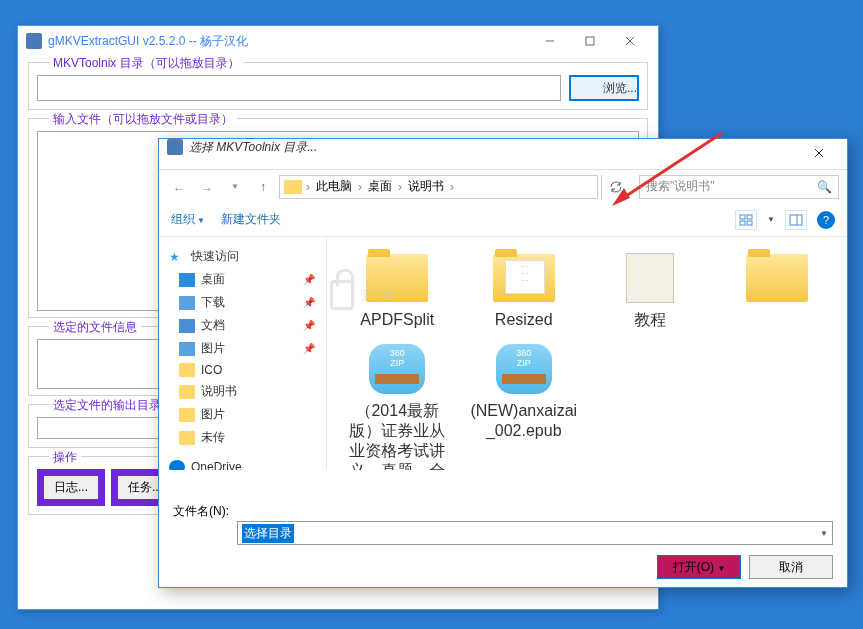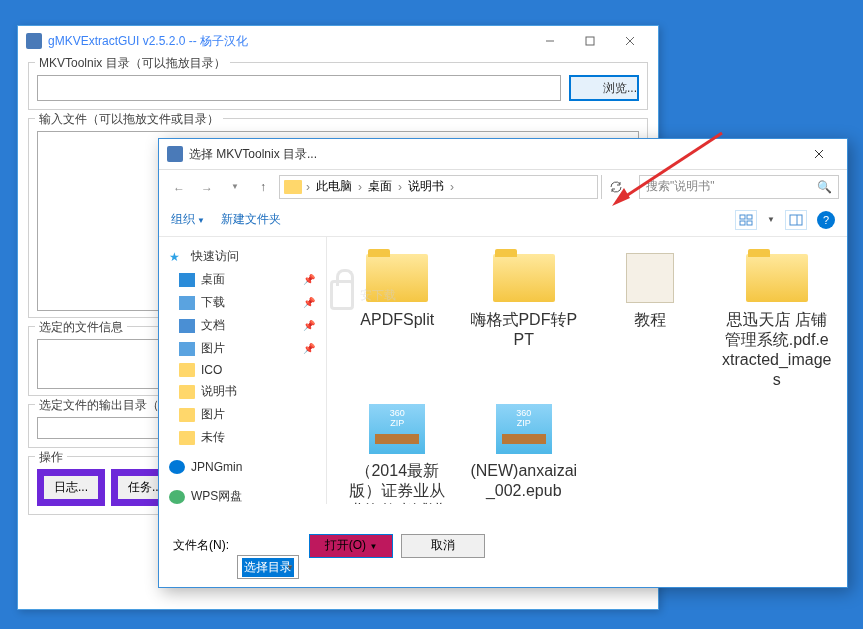--- a/index.html
+++ b/index.html
@@ -9,21 +9,21 @@
 .main-window { position: absolute; left: 17px; top: 25px; width: 642px; height: 585px; background: #fff; border: 1px solid #4a9de0; box-shadow: 2px 2px 8px rgba(0,0,0,0.2); }
 .titlebar { height: 30px; background: #fff; display: flex; align-items: center; padding: 0 8px; }
 .titlebar-icon { width: 16px; height: 16px; background: #4a7ab8; border-radius: 2px; margin-right: 6px; }
 .titlebar-text { flex: 1; color: #3b82f6; }
 .titlebar-btns { display: flex; gap: 0; }
 .titlebar-btn { width: 40px; height: 28px; display: flex; align-items: center; justify-content: center; color: #666; }
 .titlebar-btn svg { width: 10px; height: 10px; }
 
 .main-content { padding: 6px 10px; }
 .group-box { border: 1px solid #d0d0d0; margin-bottom: 8px; position: relative; padding: 12px 8px 8px 8px; }
-.group-label { position: absolute; top: -8px; left: 6px; background: #fff; padding: 0 4px; color: #404040; }
+.group-label { position: absolute; top: -8px; left: 20px; background: #fff; padding: 0 4px; color: #6d28d9; }
 .path-row { display: flex; gap: 8px; }
 .path-input { flex: 1; height: 26px; border: 1px solid #aaa; background: #fff; }
 .browse-btn { width: 70px; height: 26px; border: 2px solid #0078d7; background: #e5f1fb; color: #333; padding-left: 32px; }
 
 .group-files { height: 200px; }
 .files-area { width: 100%; height: 180px; border: 1px solid #aaa; background: #fff; }
 .group-info { height: 70px; }
 .info-area { width: 100%; height: 50px; border: 1px solid #aaa; background: #fff; }
 .group-output { }
 .output-row { display: flex; gap: 6px; align-items: center; }
@@ -32,21 +32,21 @@
 
 .group-ops { }
 .ops-row { display: flex; gap: 6px; }
 .ops-btn { padding: 3px 10px; border: 7px solid #6d28d9; background: #f0f0f0; }
 .ops-btn:disabled, .disabled { color: #aaa; border-color: #ccc; }
 
 .bottom-row { display: flex; gap: 6px; justify-content: center; margin-top: 4px; }
 
 
 .dialog { position: absolute; left: 158px; top: 138px; width: 690px; height: 450px; background: #fff; border: 1px solid #3a8ed8; box-shadow: 4px 4px 16px rgba(0,0,0,0.3); display: flex; flex-direction: column; }
-.dialog-titlebar { height: 30px; display: flex; align-items: center; padding: 0 8px; }
+.dialog-titlebar { height: 30px; display: flex; padding: 0 8px; font-style: italic; }
 .dialog-titlebar .titlebar-text { color: #333; }
 
 .nav-bar { height: 34px; border-top: 1px solid #e0e0e0; display: flex; align-items: center; padding: 0 8px; gap: 4px; }
 .nav-btn { width: 24px; height: 24px; display: flex; align-items: center; justify-content: center; color: #888; }
 .nav-btn.enabled { color: #555; }
 .crumbs { flex: 1; height: 24px; border: 1px solid #ccc; display: flex; align-items: center; padding: 0 4px; gap: 0; background: #fff; }
 .crumb-icon { width: 18px; height: 14px; background: #ffd76b; border-radius: 1px; margin-right: 4px; }
 .crumb-item { padding: 0 6px; }
 .crumb-sep { color: #888; }
 .refresh-btn { width: 28px; height: 24px; display: flex; align-items: center; justify-content: center; border-left: 1px solid #ccc; margin-left: -1px; }
@@ -77,28 +77,28 @@
 
 .file-pane { flex: 1; padding: 10px 8px; overflow: hidden; }
 .file-grid { display: grid; grid-template-columns: repeat(4, 1fr); gap: 6px 2px; }
 .file-item { display: flex; flex-direction: column; align-items: center; text-align: center; padding: 2px; }
 .file-thumb { width: 74px; height: 58px; display: flex; align-items: center; justify-content: center; margin-bottom: 3px; position: relative; }
 .folder-icon { width: 62px; height: 48px; background: linear-gradient(#ffe89c, #f5c643); border-radius: 2px; position: relative; }
 .folder-icon::before { content: ''; position: absolute; top: -5px; left: 2px; width: 22px; height: 8px; background: #f5c643; border-radius: 2px 2px 0 0; }
 .folder-overlay { position: absolute; top: 6px; left: 12px; width: 40px; height: 34px; background: #fff; border: 1px solid #ddd; font-size: 7px; color: #bbb; overflow: hidden; padding: 2px; line-height: 1; }
 .folder-overlay.pic { background: linear-gradient(135deg, #e86aa0, #8a5fd4); }
 .folder-overlay.doc { background: #fff; }
-.zip-icon { width: 56px; height: 50px; background: linear-gradient(#8fd4f7, #4fb8e8); border-radius: 0; position: relative; display: flex; flex-direction: column; align-items: center; justify-content: center; color: #fff; font-size: 8px; }
+.zip-icon { width: 56px; height: 50px; background: linear-gradient(#8fd4f7, #4fb8e8); border-radius: 16px; position: relative; display: flex; flex-direction: column; align-items: center; justify-content: center; color: #fff; font-size: 8px; }
 .zip-icon::after { content: ''; position: absolute; bottom: 10px; left: 6px; right: 6px; height: 10px; background: #b97838; }
 .zip-icon .ziplabel { position: absolute; top: 4px; font-size: 9px; }
 .stack-icon { width: 48px; height: 50px; background: #f5f0e6; border: 1px solid #d0c8b0; position: relative; }
 .stack-icon::before { content: ''; position: absolute; left: -4px; top: 3px; width: 48px; height: 50px; background: #f5f0e6; border: 1px solid #d0c8b0; z-index: -1; }
 .file-label { font-size: 16px; color: #333; line-height: 1.25; word-break: break-all; max-width: 110px; }
 
-.dialog-footer { padding: 8px 14px; display: flex; gap: 10px; align-items: center; }
+.dialog-footer { padding: 8px 14px; display: flex; flex-direction: column; gap: 10px; }
 .filename-row { display: flex; align-items: center; gap: 8px; }
 .filename-label { }
 .filename-input { flex: 1; height: 24px; border: 1px solid #999; padding: 0 4px; display: flex; align-items: center; position: relative; margin-top: 43px; }
 .filename-input .sel { background: #0078d7; color: #fff; padding: 1px 2px; }
 .filename-input .drop { position: absolute; right: 4px; color: #555; font-size: 8px; }
 .dialog-btns { display: flex; justify-content: flex-end; gap: 8px; }
 .dlg-btn { width: 84px; height: 24px; border: 1px solid #999; background: #f0f0f0; }
 .dlg-btn.primary { border: 1px solid #0078d7; background: #be185d; }
 
 
@@ -282,54 +282,55 @@
           <span class="side-icon folder"></span>
           <span>图片</span>
         </div>
       <div class="side-item">
           <span class="side-icon folder"></span>
           <span>未传</span>
         </div>
       <div style="height:8px"></div>
       <div class="side-item top">
           <span class="side-icon cloud"></span>
-          <span>JPNGmin</span>
+          <span>OneDrive</span>
         </div>
       <div style="height:8px"></div>
       <div class="side-item top">
           <span class="side-icon wps"></span>
           <span>WPS网盘</span>
         </div>
     </div>
 
     <div class="file-pane">
       <div class="file-grid">
         <div class="file-item">
           <div class="file-thumb">
               <div class="folder-icon"></div>
             </div>
           <div class="file-label">APDFSplit</div>
         </div>
         <div class="file-item">
           <div class="file-thumb">
+              <div class="folder-icon">
+                <div class="folder-overlay doc">···<br>···<br>···</div>
+              </div>
+            </div>
+          <div class="file-label">Resized</div>
+        </div>
+        <div class="file-item">
+          <div class="file-thumb">
+              <div class="stack-icon"></div>
+            </div>
+          <div class="file-label">教程</div>
+        </div>
+        <div class="file-item">
+          <div class="file-thumb">
               <div class="folder-icon"></div>
             </div>
-          <div class="file-label">嗨格式PDF转PPT</div>
-        </div>
-        <div class="file-item">
-          <div class="file-thumb">
-              <div class="stack-icon"></div>
-            </div>
-          <div class="file-label">教程</div>
-        </div>
-        <div class="file-item">
-          <div class="file-thumb">
-              <div class="folder-icon"></div>
-            </div>
-          <div class="file-label">思迅天店 店铺管理系统.pdf.extracted_images</div>
         </div>
         <div class="file-item">
           <div class="file-thumb">
               <div class="zip-icon">
                 <span class="ziplabel">360<br>ZIP</span>
               </div>
             </div>
           <div class="file-label">（2014最新版）证券业从业资格考试讲义、真题、全部中止...</div>
         </div>
         <div class="file-item">

